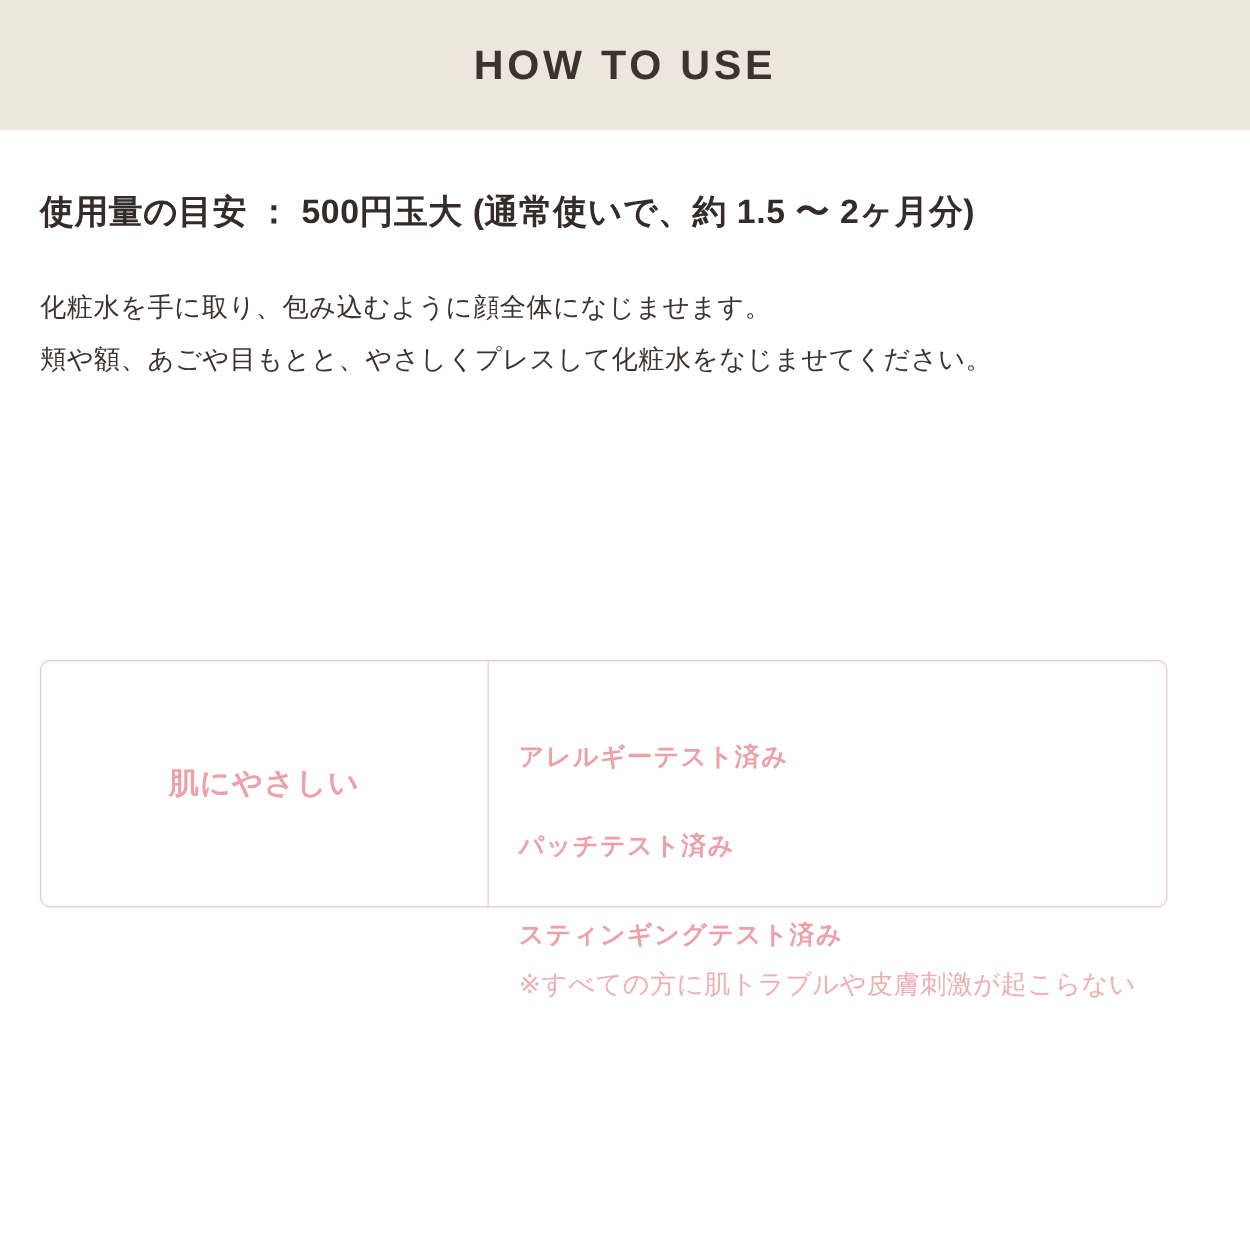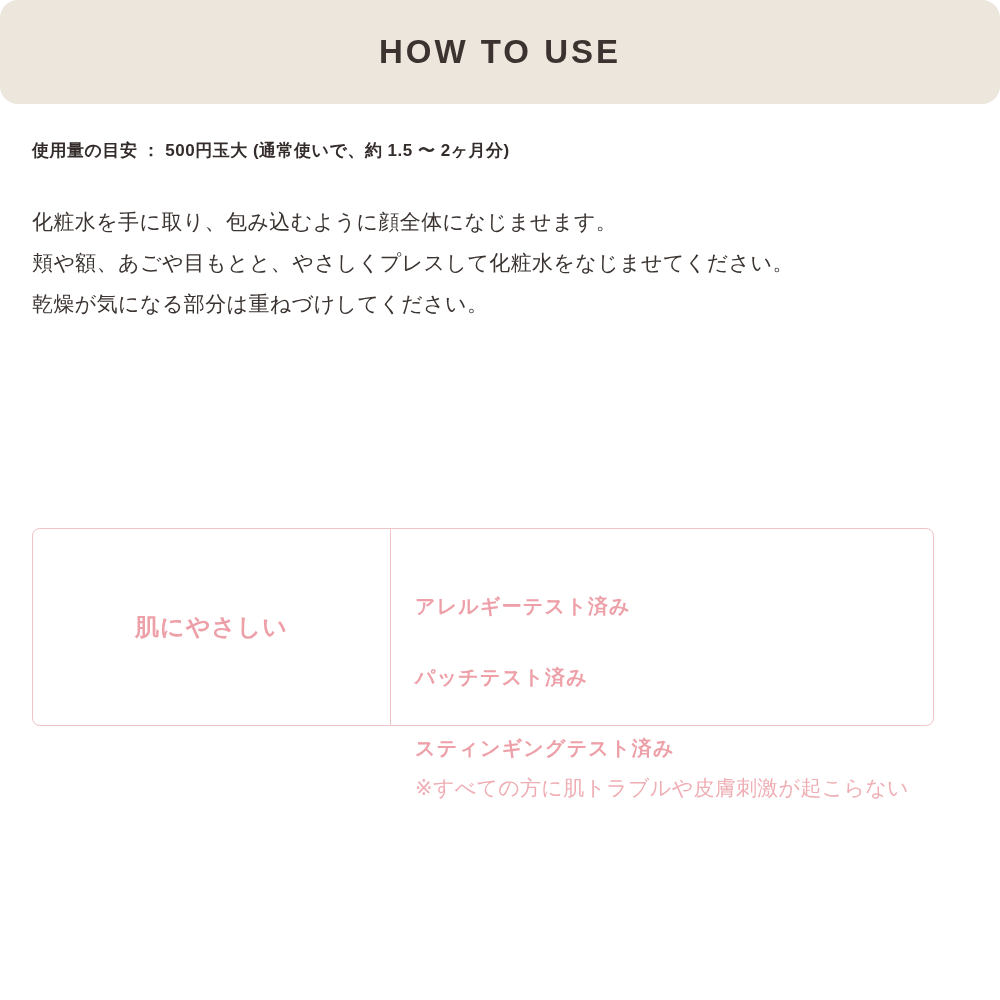--- a/index.html
+++ b/index.html
@@ -23,38 +23,37 @@
   .header-band {
     position: absolute;
     left: 0;
     top: 0;
     width: 1000px;
     height: 104px;
     background: #ece6dd;
     display: flex;
     align-items: center;
     justify-content: center;
-    border-radius: 18px;
   }
   .header-title {
     font-size: 33px;
     font-weight: bold;
     letter-spacing: 3px;
     color: #3c3330;
     font-family: "Liberation Sans", "DejaVu Sans", sans-serif;
   }
   .content {
     position: absolute;
     left: 32px;
     top: 104px;
     width: 936px;
   }
   .lead {
-    margin-top: 36px;
-    font-size: 17px;
+    margin-top: 48px;
+    font-size: 27px;
     font-weight: bold;
     color: #332c2a;
     letter-spacing: 0.5px;
     line-height: 1.3;
   }
   .body-text {
     margin-top: 40px;
     font-size: 21px;
     line-height: 1.95;
     color: #3a3330;
@@ -121,21 +120,20 @@
 
   <div class="header-band">
     <div class="header-title">HOW TO USE</div>
   </div>
 
   <div class="content">
     <div class="lead">使用量の目安 ： 500円玉大 (通常使いで、約 1.5 〜 2ヶ月分)</div>
     <div class="body-text">
       <p>化粧水を手に取り、包み込むように顔全体になじませます。</p>
       <p>頬や額、あごや目もとと、やさしくプレスして化粧水をなじませてください。</p>
-      <p>乾燥が気になる部分は重ねづけしてください。</p>
     </div>
   </div>
 
   <div class="claims-box">
     <div class="claims-left">
       <div>肌にやさしい</div>
     </div>
     <div class="claims-right">
       <div class="tested">アレルギーテスト済み</div>
       <div class="tested">パッチテスト済み</div>

